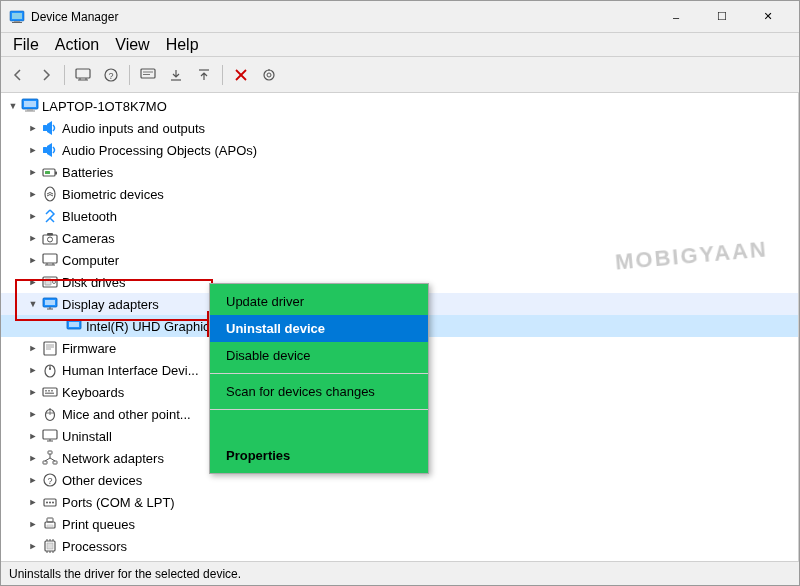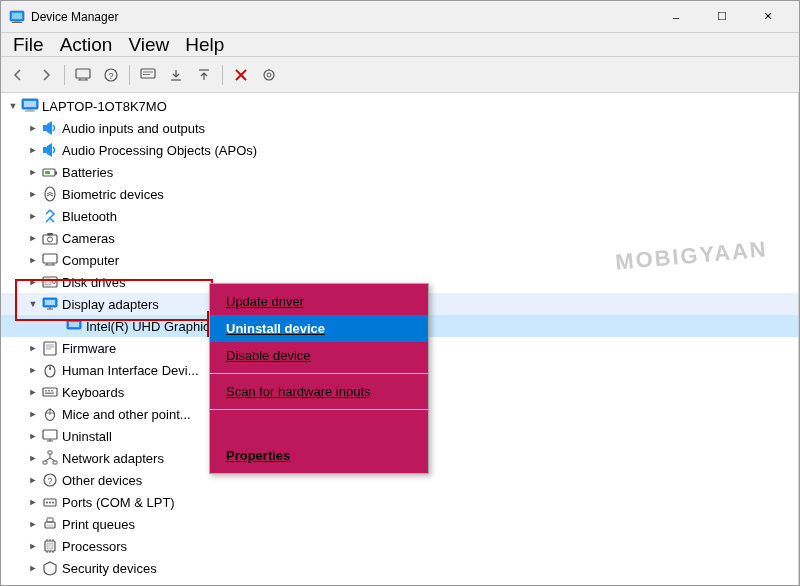--- a/index.html
+++ b/index.html
@@ -55,21 +55,21 @@
     .menu-bar {
       background: #f0f0f0;
       display: flex;
       align-items: center;
       height: 24px;
       padding: 0 4px;
       border-bottom: 1px solid #d0d0d0;
     }
     .menu-item {
       padding: 2px 8px;
-      font-size: 19px;
+      font-size: 16px;
       cursor: pointer;
       color: #000;
     }
 
     
     .toolbar {
       background: #f0f0f0;
       display: flex;
       align-items: center;
       height: 36px;
@@ -151,27 +151,26 @@
       border: 2px solid #cc0000;
       pointer-events: none;
       z-index: 10;
     }
 
     
     .context-menu {
       position: absolute;
       top: 190px;
       left: 208px;
-      background: #be185d;
+      background: #22c55e;
       border: 1px solid #aaa;
       box-shadow: 2px 2px 6px rgba(0,0,0,0.3);
       width: 220px;
       z-index: 100;
       padding: 4px 0;
-      text-decoration: underline;
     }
     .ctx-item {
       padding: 6px 16px;
       cursor: pointer;
       font-size: 13px;
       color: #000;
     }
     .ctx-item.active {
       background: #0078d7;
       color: #fff;
@@ -606,24 +605,27 @@
 
       <div class="highlight-box" style="top: 186px; left: 14px; width: 198px; height: 42px;"></div>
 
       <div class="context-menu">
         <div class="ctx-item">Update driver</div>
         <div class="ctx-item active">
           <strong>Uninstall device</strong>
         </div>
         <div class="ctx-item">Disable device</div>
         <div class="ctx-sep"></div>
-        <div class="ctx-item">Scan for hardware inputs</div>
+        <div class="ctx-item">Scan for devices changes</div>
         <div class="ctx-sep"></div>
         <div class="ctx-item bold">Properties</div>
       </div>
 
       <div class="highlight-box" style="top: 218px; left: 206px; width: 218px; height: 26px;"></div>
 
       <div class="watermark">MOBIGYAAN</div>
     </div>
   </div>
 
+  <div class="status-bar">
+    <span>Uninstalls the driver for the selected device.</span>
+  </div>
 </div>
 
 </body></html>

